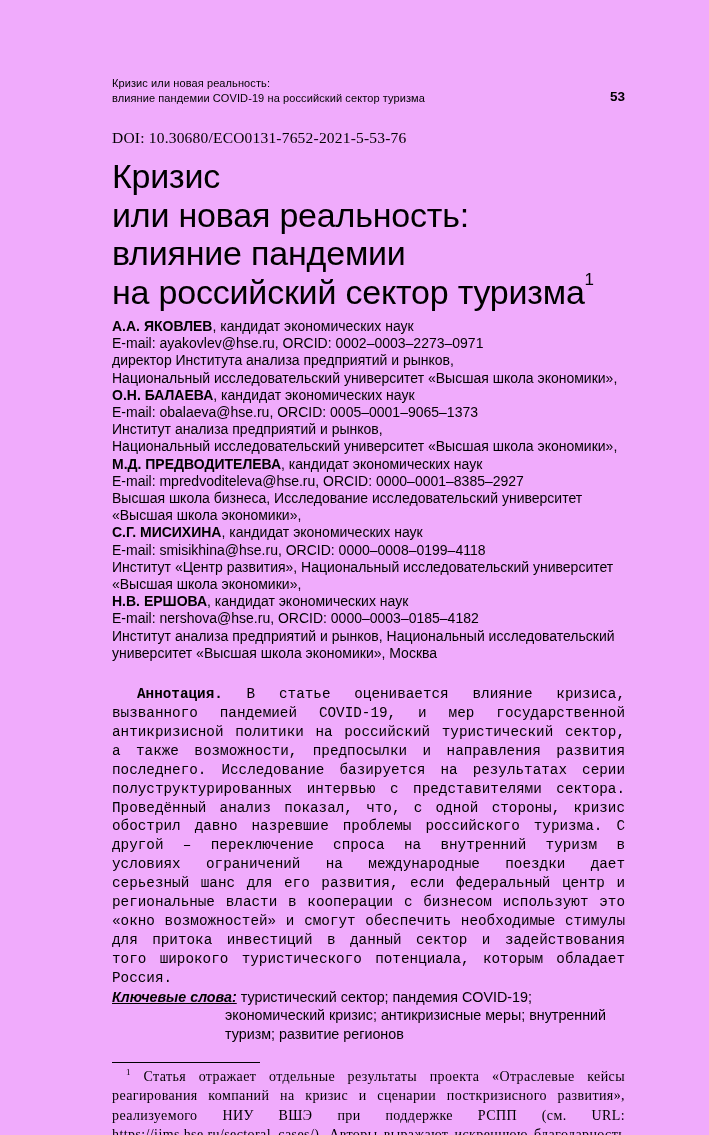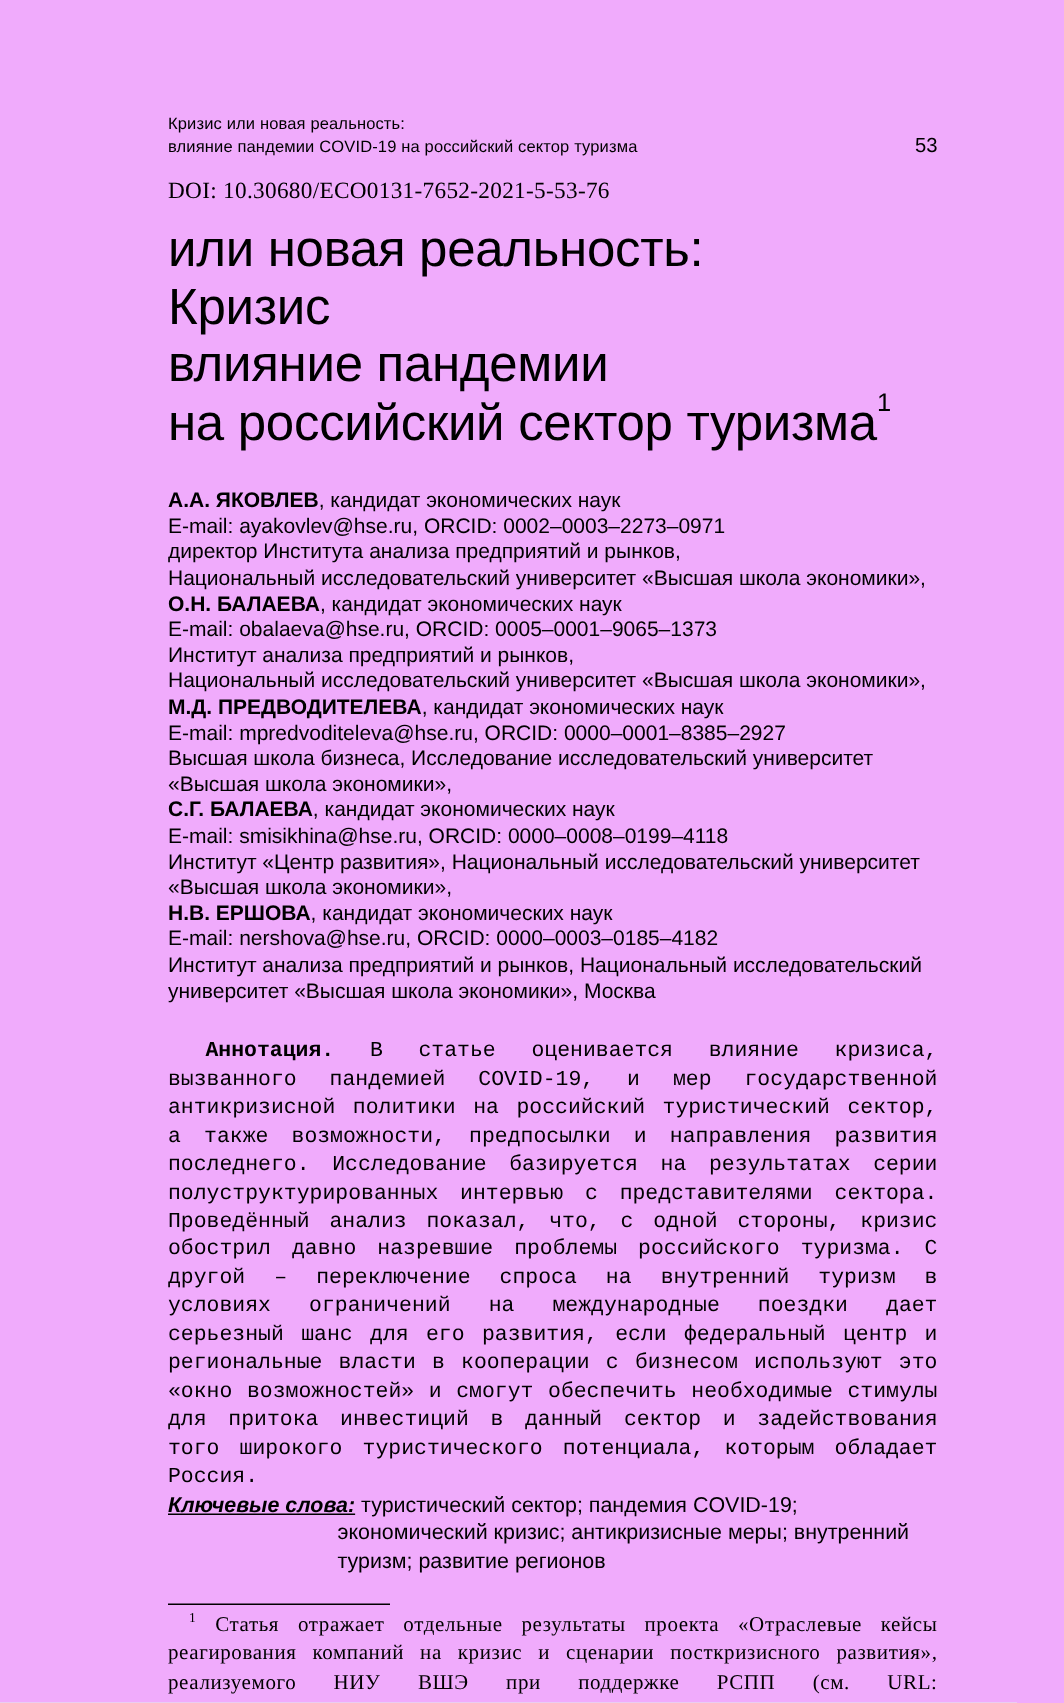--- a/index.html
+++ b/index.html
@@ -21,50 +21,50 @@
     justify-content: space-between;
     align-items: flex-end;
   }
   .running-left {
     font-size: 11px;
     line-height: 14.5px;
     letter-spacing: 0.1px;
   }
   .page-num {
     font-size: 13.5px;
-    font-weight: normal;
+    font-weight: bold;
     padding-bottom: 1px;
     margin-top: 19px;
   }
   
   .doi {
     font-family: "Liberation Serif", serif;
     font-size: 15.5px;
-    margin-top: 14px;
+    margin-top: 24px;
     letter-spacing: 0.2px;
   }
   
   .title {
     margin: 10px 0 0 0;
     font-size: 34px;
     font-weight: 400;
     line-height: 38.5px;
     letter-spacing: -0.2px;
   }
   .title .tl { display: block; }
   .title sup {
     font-size: 17px;
     line-height: 0;
     position: relative;
     top: -1.1em;
     vertical-align: baseline;
   }
   
   .authors {
-    margin-top: 24px;
+    margin-top: 7px;
     font-size: 14px;
     line-height: 17.2px;
     white-space: nowrap;
   }
   .author-name { font-weight: bold; }
   
   .abstract {
     margin: 23px 0 0 0;
     font-size: 14.3px;
     line-height: 18.9px;
@@ -112,22 +112,22 @@
     <div class="running-left">
       <div>Кризис или новая реальность:</div>
       <div>влияние пандемии COVID-19 на российский сектор туризма</div>
     </div>
     <div class="page-num">53</div>
   </div>
 
   <div class="doi">DOI: 10.30680/ECO0131-7652-2021-5-53-76</div>
 
   <h1 class="title">
+    <span class="tl">Кризис</span>
     <span class="tl">или новая реальность:</span>
-    <span class="tl">Кризис</span>
     <span class="tl">влияние пандемии</span>
     <span class="tl"><span>на российский сектор туризма</span><sup>1</sup></span>
   </h1>
 
   <div class="authors">
 
     <div>
       <div><span class="author-name">А.А. ЯКОВЛЕВ</span><span>, кандидат экономических наук</span></div>
       <div>E-mail: ayakovlev@hse.ru, ORCID: 0002–0003–2273–0971</div>
       <div>директор Института анализа предприятий и рынков,</div>
@@ -142,21 +142,21 @@
     </div>
 
     <div>
       <div><span class="author-name">М.Д. ПРЕДВОДИТЕЛЕВА</span><span>, кандидат экономических наук</span></div>
       <div>E-mail: mpredvoditeleva@hse.ru, ORCID: 0000–0001–8385–2927</div>
       <div>Высшая школа бизнеса, Исследование исследовательский университет</div>
       <div>«Высшая школа экономики»,</div>
     </div>
 
     <div>
-      <div><span class="author-name">С.Г. БАЛАЕВА</span><span>, кандидат экономических наук</span></div>
+      <div><span class="author-name">С.Г. МИСИХИНА</span><span>, кандидат экономических наук</span></div>
       <div>E-mail: smisikhina@hse.ru, ORCID: 0000–0008–0199–4118</div>
       <div>Институт «Центр развития», Национальный исследовательский университет</div>
       <div>«Высшая школа экономики»,</div>
     </div>
 
     <div>
       <div><span class="author-name">Н.В. ЕРШОВА</span><span>, кандидат экономических наук</span></div>
       <div>E-mail: nershova@hse.ru, ORCID: 0000–0003–0185–4182</div>
       <div>Институт анализа предприятий и рынков, Национальный исследовательский</div>
       <div>университет «Высшая школа экономики», Москва</div>

